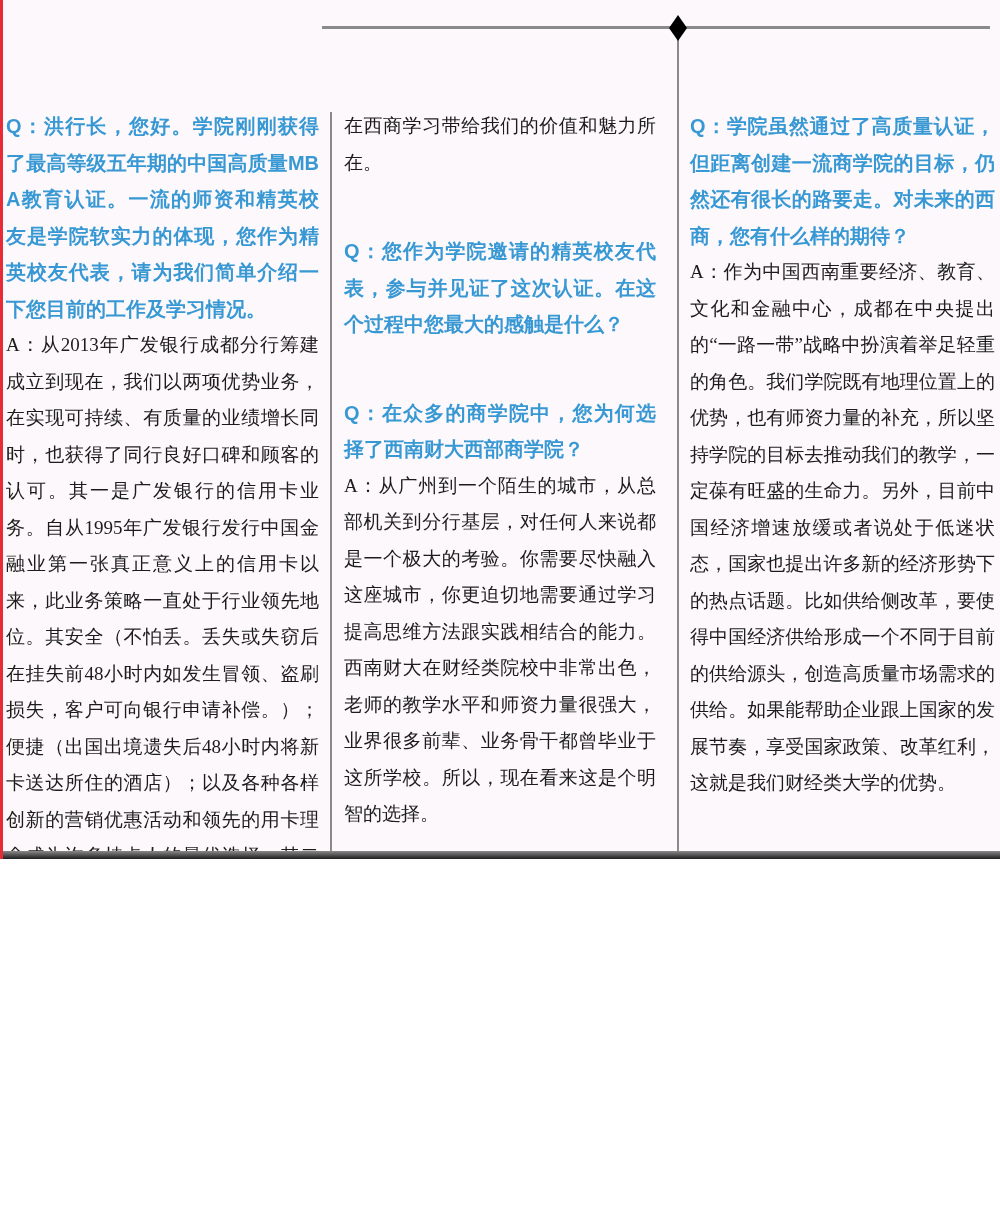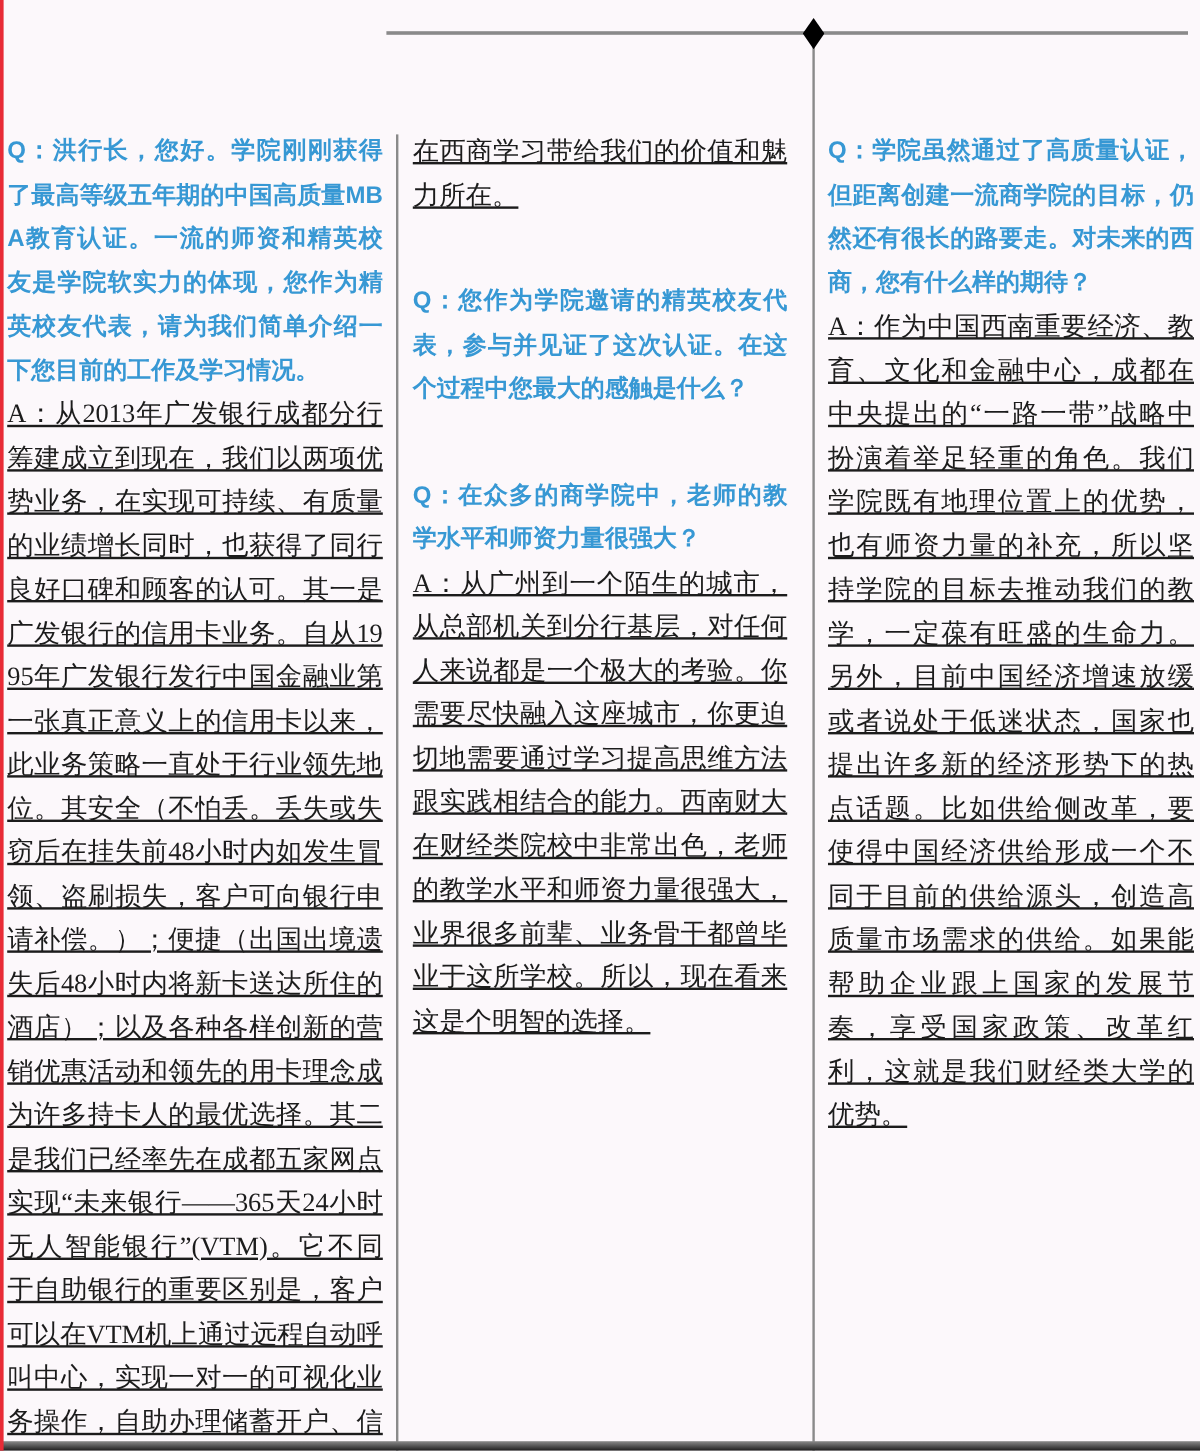--- a/index.html
+++ b/index.html
@@ -3,21 +3,21 @@
 <meta charset="utf-8">
 <style>
   html, body {
     margin: 0;
     padding: 0;
     font-family: "Liberation Sans", sans-serif;
   }
   .page {
     position: relative;
     width: 1000px;
-    height: 1209px;
+    height: 859px;
     background: var(--bg, #fcf8fb);
     overflow: hidden;
   }
   
   .red-edge {
     position: absolute;
     left: 0; top: 0;
     width: 3px; height: 100%;
     background: var(--edge-mark-color, #e82b36);
     z-index: 5;
@@ -66,23 +66,22 @@
   .col p.q {
     font-family: "Liberation Sans", sans-serif;
     font-weight: 700;
     font-size: 20px;
     color: var(--question-color, #3798d4);
     margin-top: 52px;
   }
   .col p.q:first-child { margin-top: 0; }
   .col p.a, .col p.a-cont, .col p.a-indent {
     font-family: "Liberation Serif", serif;
-    font-size: 22px;
+    font-size: 19px;
     color: var(--answer-color, #1c1c1c);
-    text-decoration: underline;
   }
   .col p.a-indent { text-indent: 2.6em; }
 </style>
 </head>
 <body>
 
 <div class="page">
   <div class="red-edge"></div>
   <div class="top-rule"></div>
   <svg class="diamond" width="18" height="26" viewBox="0 0 18 26">
@@ -91,21 +90,21 @@
   <div class="vrule vrule-1"></div>
   <div class="vrule vrule-2"></div>
   <div class="col col-1">
       <p class="q">Q：洪行长，您好。学院刚刚获得了最高等级五年期的中国高质量MBA教育认证。一流的师资和精英校友是学院软实力的体现，您作为精英校友代表，请为我们简单介绍一下您目前的工作及学习情况。</p>
       <p class="a">A：从2013年广发银行成都分行筹建成立到现在，我们以两项优势业务，在实现可持续、有质量的业绩增长同时，也获得了同行良好口碑和顾客的认可。其一是广发银行的信用卡业务。自从1995年广发银行发行中国金融业第一张真正意义上的信用卡以来，此业务策略一直处于行业领先地位。其安全（不怕丢。丢失或失窃后在挂失前48小时内如发生冒领、盗刷损失，客户可向银行申请补偿。）；便捷（出国出境遗失后48小时内将新卡送达所住的酒店）；以及各种各样创新的营销优惠活动和领先的用卡理念成为许多持卡人的最优选择。其二是我们已经率先在成都五家网点实现“未来银行——365天24小时无人智能银行”(VTM)。它不同于自助银行的重要区别是，客户可以在VTM机上通过远程自动呼叫中心，实现一对一的可视化业务操作，自助办理储蓄开户、信用卡激活、转账、理财等传统柜面服务，顺利解决了受银行上下班的时间限制、银行排长队等问题。</p>
       <p class="a-indent">广发银行曾经作为中国金融体制改革的试点银行，是国内最早组建的股份制商业银行之一。而现在市场经济和竞争日益激烈，在大力发展业务的同时，作为管理者也需要不断学习以面对高科技、全球化、大数据为主导新的经济环境。在西南财大西部商学院EMBA的学习，将来自不同行业、不同背景的人聚集在一起，与国际国内知名教授们讨论学习，激荡起巨大的思想能量场，这就是</p>
     </div>
   <div class="col col-2">
       <p class="a-cont">在西商学习带给我们的价值和魅力所在。</p>
       <p class="q">Q：您作为学院邀请的精英校友代表，参与并见证了这次认证。在这个过程中您最大的感触是什么？</p>
-      <p class="q">Q：在众多的商学院中，老师的教学水平和师资力量很强大？</p>
+      <p class="q">Q：在众多的商学院中，您为何选择了西南财大西部商学院？</p>
       <p class="a">A：从广州到一个陌生的城市，从总部机关到分行基层，对任何人来说都是一个极大的考验。你需要尽快融入这座城市，你更迫切地需要通过学习提高思维方法跟实践相结合的能力。西南财大在财经类院校中非常出色，老师的教学水平和师资力量很强大，业界很多前辈、业务骨干都曾毕业于这所学校。所以，现在看来这是个明智的选择。</p>
     </div>
   <div class="col col-3">
       <p class="q">Q：学院虽然通过了高质量认证，但距离创建一流商学院的目标，仍然还有很长的路要走。对未来的西商，您有什么样的期待？</p>
       <p class="a">A：作为中国西南重要经济、教育、文化和金融中心，成都在中央提出的“一路一带”战略中扮演着举足轻重的角色。我们学院既有地理位置上的优势，也有师资力量的补充，所以坚持学院的目标去推动我们的教学，一定葆有旺盛的生命力。另外，目前中国经济增速放缓或者说处于低迷状态，国家也提出许多新的经济形势下的热点话题。比如供给侧改革，要使得中国经济供给形成一个不同于目前的供给源头，创造高质量市场需求的供给。如果能帮助企业跟上国家的发展节奏，享受国家政策、改革红利，这就是我们财经类大学的优势。</p>
     </div>
   <div class="bottom-edge"></div>
 </div>
 
 </body></html>

